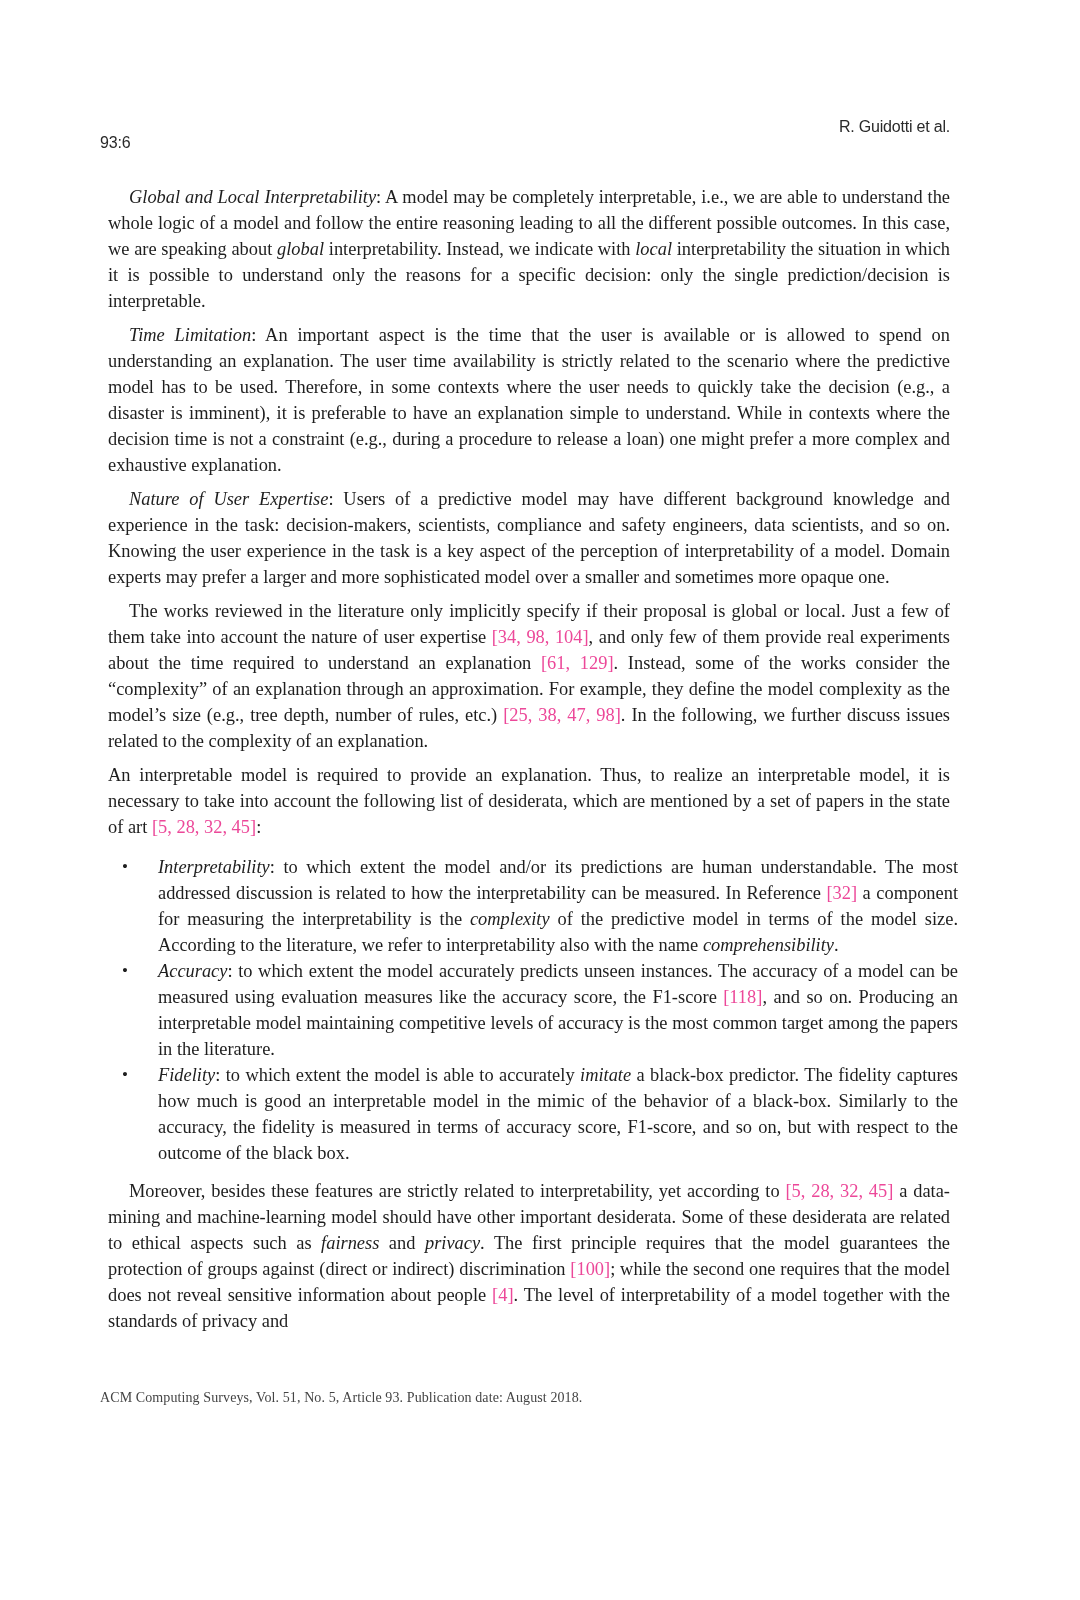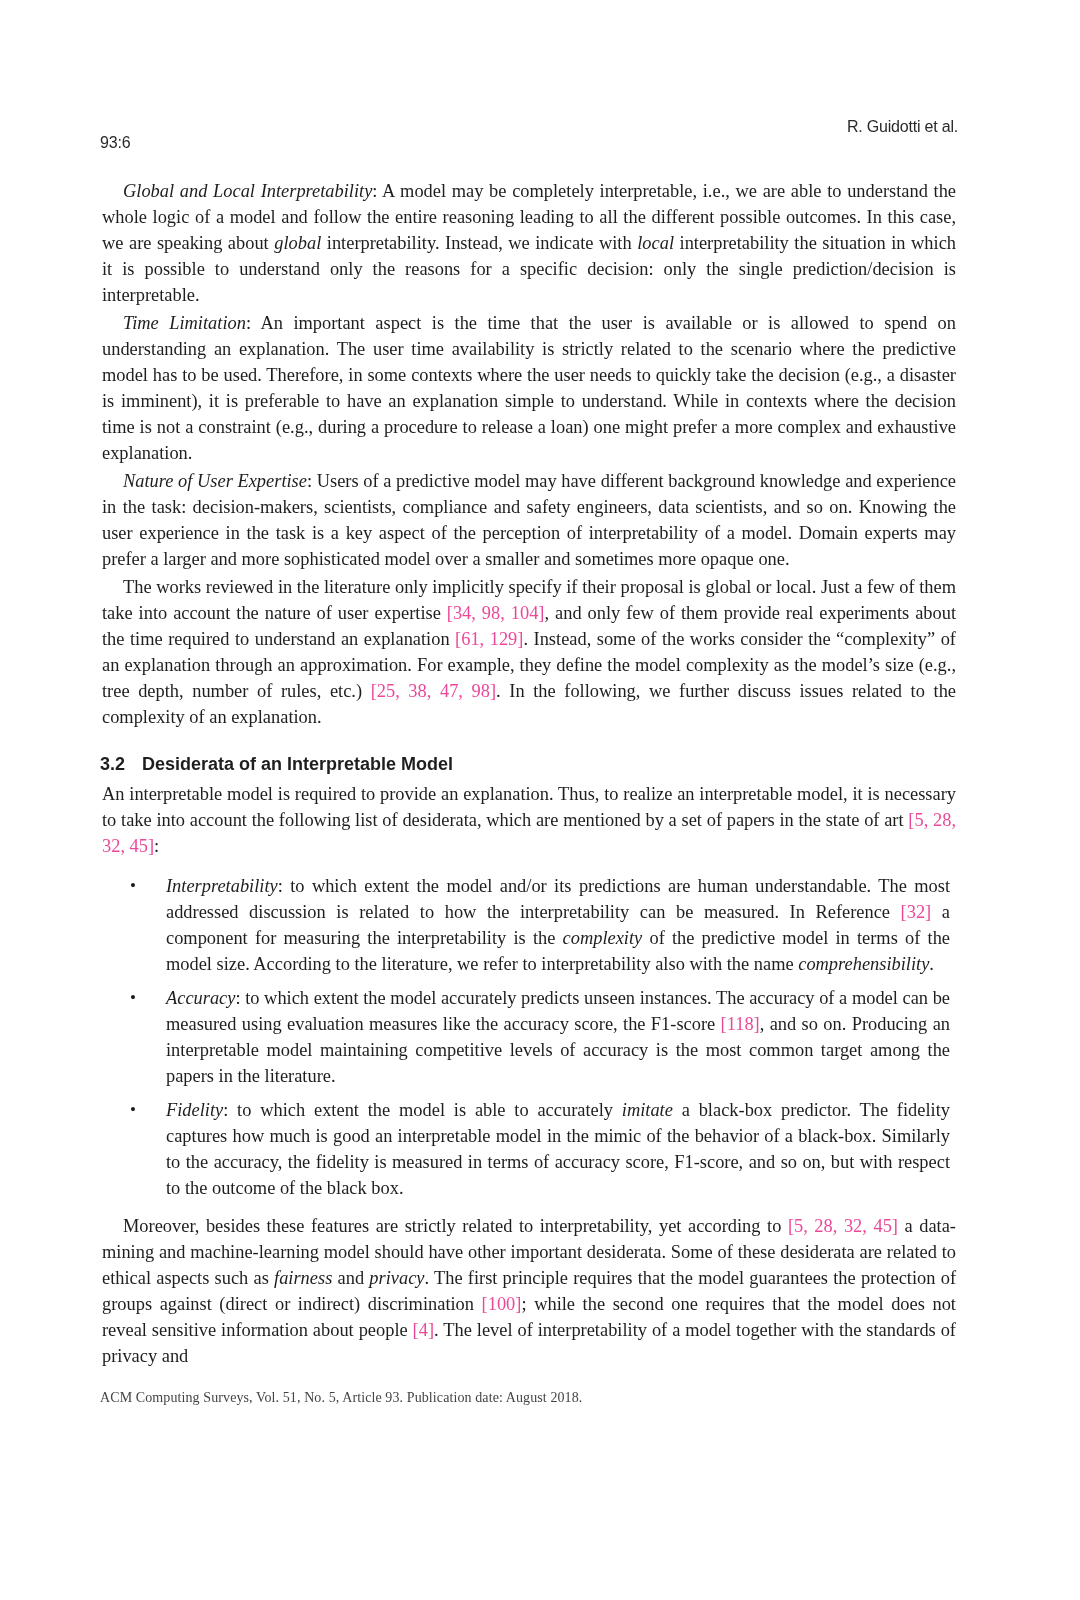--- a/index.html
+++ b/index.html
@@ -1,29 +1,29 @@
 <!DOCTYPE html>
 <html><head>
 <meta charset="utf-8">
 <style>
   html, body { margin:0; padding:0; background:#ffffff; }
   body { width:1080px; height:1600px; position:relative; overflow:hidden; color:#1e1e1e; }
   .page { position:absolute; left:100px; top:0; width:858px; font-family:"Liberation Serif","DejaVu Serif",serif; }
   .running-head { position:absolute; top:118px; left:0; width:858px; font-family:"Liberation Sans","DejaVu Sans",sans-serif; font-size:16px; color:#2a2a2a; letter-spacing:-0.2px; }
   .running-head .left { position:absolute; left:0;margin-top:16px; }
-  .running-head .right { position:absolute; right:0; }
+  .running-head .right { position:absolute; right:8px; }
   .body { position:absolute; top:176px; left:0; width:858px; font-size:18.4px; line-height:26px; text-align:justify; hyphens:manual; }
-  .body p { margin:2px; text-indent:21px; }
+  .body p { margin:8px; text-indent:21px; }
   .body p.noindent { text-indent:0; }
   .cite { color:#ec4899; }
   em { font-style:italic; }
   h3 { margin:22px 0 5px 0; font-family:"Liberation Sans","DejaVu Sans",sans-serif; font-weight:bold; font-size:18px; line-height:24px; text-indent:0; }
   h3 .num { display:inline-block; width:42px; }
   ul { margin:14px 0 12px 0; padding-left:58px; list-style:none; }
-  ul li { position:relative; margin:8px; }
+  ul li { position:relative; margin:0; }
   ul li::before { content:"•"; position:absolute; left:-36px; top:0; font-size:17px; }
   .after-list { margin-top:10px; }
   .footer { position:absolute; top:1390px; left:0; font-size:14px; color:#444; letter-spacing:0.1px; }
 </style>
 </head>
 <body>
 
 <div class="page">
 
   <div class="running-head">
@@ -34,21 +34,20 @@
   <div class="body">
 
     <p><em>Global and Local Interpretability</em><span>: A model may be completely interpretable, i.e., we are able to understand the whole logic of a model and follow the entire reasoning leading to all the different possible outcomes. In this case, we are speaking about </span><em>global</em><span> interpretability. Instead, we indicate with </span><em>local</em><span> interpretability the situation in which it is possible to understand only the reasons for a specific decision: only the single prediction/decision is interpretable.</span></p>
 
     <p><em>Time Limitation</em><span>: An important aspect is the time that the user is available or is allowed to spend on understanding an explanation. The user time availability is strictly related to the scenario where the predictive model has to be used. Therefore, in some contexts where the user needs to quickly take the decision (e.g., a disaster is imminent), it is preferable to have an explanation simple to understand. While in contexts where the decision time is not a constraint (e.g., during a procedure to release a loan) one might prefer a more complex and exhaustive explanation.</span></p>
 
     <p><em>Nature of User Expertise</em><span>: Users of a predictive model may have different background knowledge and experience in the task: decision-makers, scientists, compliance and safety engineers, data sci­entists, and so on. Knowing the user experience in the task is a key aspect of the perception of interpretability of a model. Domain experts may prefer a larger and more sophisticated model over a smaller and sometimes more opaque one.</span></p>
 
     <p><span>The works reviewed in the literature only implicitly specify if their proposal is global or local. Just a few of them take into account the nature of user expertise </span><a class="cite">[34, 98, 104]</a><span>, and only few of them provide real experiments about the time required to understand an explanation </span><a class="cite">[61, 129]</a><span>. Instead, some of the works consider the “complexity” of an explanation through an approximation. For example, they define the model complexity as the model’s size (e.g., tree depth, number of rules, etc.) </span><a class="cite">[25, 38, 47, 98]</a><span>. In the following, we further discuss issues related to the complexity of an explanation.</span></p>
 
-    <h3><span class="num">3.2</span><span>Desiderata of an Interpretable Model</span></h3>
 
     <p class="noindent"><span>An interpretable model is required to provide an explanation. Thus, to realize an interpretable model, it is necessary to take into account the following list of desiderata, which are mentioned by a set of papers in the state of art </span><a class="cite">[5, 28, 32, 45]</a><span>:</span></p>
 
     <ul>
       <li><em>Interpretability</em><span>: to which extent the model and/or its predictions are human understand­able. The most addressed discussion is related to how the interpretability can be measured. In Reference </span><a class="cite">[32]</a><span> a component for measuring the interpretability is the </span><em>complexity</em><span> of the predictive model in terms of the model size. According to the literature, we refer to inter­pretability also with the name </span><em>comprehensibility</em><span>.</span></li>
       <li><em>Accuracy</em><span>: to which extent the model accurately predicts unseen instances. The accuracy of a model can be measured using evaluation measures like the accuracy score, the F1-score </span><a class="cite">[118]</a><span>, and so on. Producing an interpretable model maintaining competitive levels of accuracy is the most common target among the papers in the literature.</span></li>
       <li><em>Fidelity</em><span>: to which extent the model is able to accurately </span><em>imitate</em><span> a black-box predictor. The fidelity captures how much is good an interpretable model in the mimic of the behavior of a black-box. Similarly to the accuracy, the fidelity is measured in terms of accuracy score, F1-score, and so on, but with respect to the outcome of the black box.</span></li>
     </ul>
 
     <p class="after-list"><span>Moreover, besides these features are strictly related to interpretability, yet according to </span><a class="cite">[5, 28, 32, 45]</a><span> a data-mining and machine-learning model should have other important desiderata. Some of these desiderata are related to ethical aspects such as </span><em>fairness</em><span> and </span><em>privacy</em><span>. The first principle requires that the model guarantees the protection of groups against (direct or indirect) discrimi­nation </span><a class="cite">[100]</a><span>; while the second one requires that the model does not reveal sensitive information about people </span><a class="cite">[4]</a><span>. The level of interpretability of a model together with the standards of privacy and</span></p>

